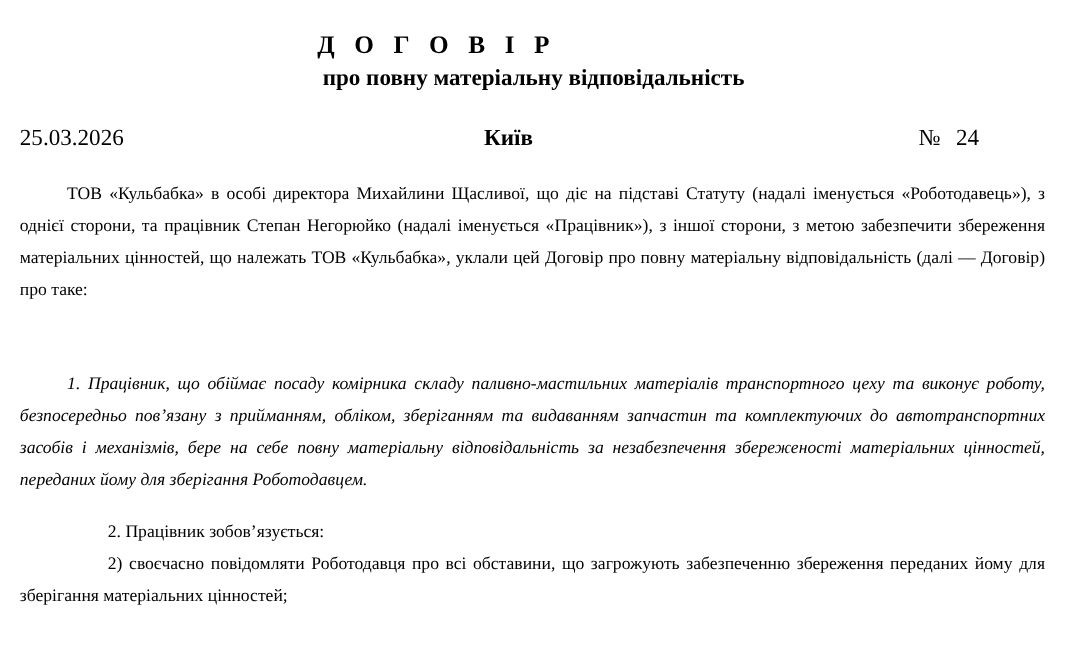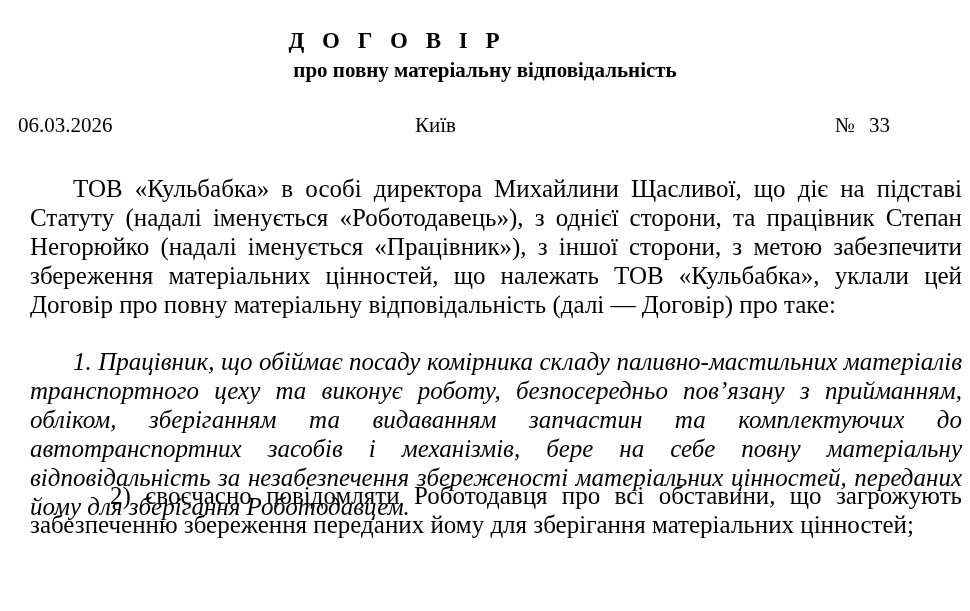--- a/index.html
+++ b/index.html
@@ -17,54 +17,55 @@
   .subtitle {
     position: absolute; left: 0; width: 970px; top: 56px;
     text-align: center; font-weight: bold; font-size: 21px; line-height: 28px;
     box-sizing: border-box;
   }
   .meta-row {
     position: absolute; top: 110px; left: 18px; width: 872px; height: 30px;
     font-size: 21px; line-height: 30px;
   }
   .meta-date { position: absolute; left: 0; top: 0; }
-  .meta-city { position: absolute; left: 397px; top: 0; }
+  .meta-city { position: absolute; left: 422px; top: 0; font-weight: bold; }
   .meta-number { position: absolute; right: 0; top: 0; }
   .meta-number .no-sign { margin-right: 14px; }
   .body-text {
     position: absolute; left: 18px; width: 932px;
-    font-size: 25px; line-height: 29px;
-    text-align: justify; margin: 12px;
+    font-size: 16px; line-height: 29px;
+    text-align: justify; margin: 0;
   }
   .para { margin: 0; text-indent: 43px; text-align: justify; }
   .para-item { margin: 0; text-indent: 43px; text-align: justify; }
   .para-sub { margin: 0; text-indent: 60px; text-align: justify; }
   .p-intro { top: 162px; }
   .p-item1 { top: 335px; font-style: italic; }
   .p-item2 { top: 469px; }
 </style>
 </head>
 <body>
 
 <div>
 
   <div class="title">Д О Г О В І Р</div>
   <div class="subtitle">про повну матеріальну відповідальність</div>
 
   <div class="meta-row">
-    <span class="meta-date">06.03.2026</span>
+    <span class="meta-date">25.03.2026</span>
     <span class="meta-city">Київ</span>
-    <span class="meta-number"><span class="no-sign">№</span><span>33</span></span>
+    <span class="meta-number"><span class="no-sign">№</span><span>24</span></span>
   </div>
 
   <div class="body-text p-intro">
     <p class="para">ТОВ «Кульбабка» в особі директора Михайлини Щасливої, що діє на підставі Статуту (надалі іменується «Роботодавець»), з однієї сторони, та працівник Степан Негорюйко (надалі іменується «Працівник»), з іншої сторони, з метою забезпечити збереження матеріальних цінностей, що належать ТОВ «Кульбабка», уклали цей Договір про повну матеріальну відповідальність (далі — Договір) про таке:</p>
   </div>
 
   <div class="body-text p-item1">
     <p class="para-item">1. Працівник, що обіймає посаду комірника складу паливно-мастильних матеріалів транспортного цеху та виконує роботу, безпосередньо пов’язану з прийманням, обліком, зберіганням та видаванням запчастин та комплектуючих до автотранспортних засобів і механізмів, бере на себе повну матеріальну відповідальність за незабезпечення збереженості матеріальних цінностей, переданих йому для зберігання Роботодавцем.</p>
   </div>
 
   <div class="body-text p-item2">
+    <p class="para-sub" style="text-indent:80px;">2. Працівник зобов’язується:</p>
     <p class="para-sub" style="text-indent:80px;">2) своєчасно повідомляти Роботодавця про всі обставини, що загрожують забезпеченню збереження переданих йому для зберігання матеріальних цінностей;</p>
   </div>
 
 </div>
 
 </body></html>

